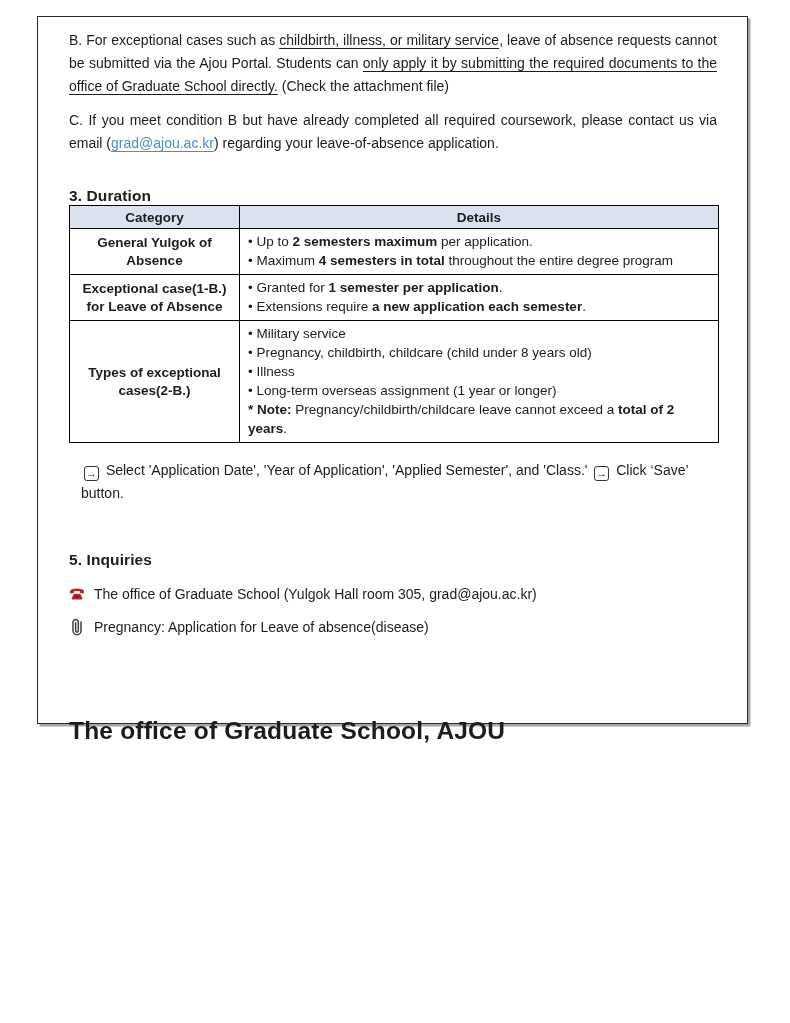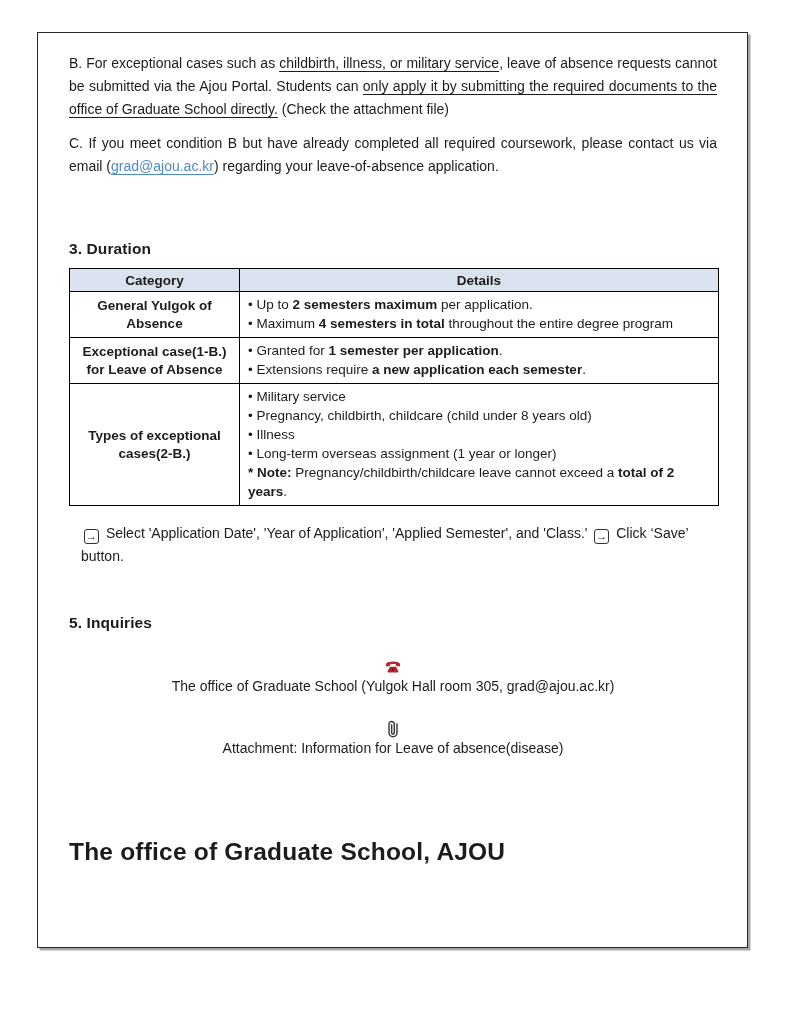--- a/index.html
+++ b/index.html
@@ -2,35 +2,35 @@
 <html style="--link: #4f8bc9; --thead: #dbe2ef;"><head>
 <meta charset="utf-8">
 <style>
   html,body{margin:0;padding:0;}
   body{
     width:790px;height:1023px;background:#ffffff;position:relative;
     font-family:"Liberation Sans", sans-serif;color:#1c1c1c;
     -webkit-font-smoothing:antialiased;
   }
   .page{
-    position:absolute;left:37px;top:32px;width:711px;height:916px;
+    position:absolute;left:37px;top:16px;width:711px;height:708px;
     box-sizing:border-box;background:#fff;
     border:1.5px solid #2a2a2a;
     box-shadow:2.5px 2.5px 0 rgba(0,0,0,.35);
-    padding:19px 30px 0 31px;
+    padding:12px 30px 0 31px;
   }
   .para{font-size:14px;line-height:23px;text-align:justify;margin:0;}
   .para + .para{margin-top:11px;}
   .b{font-weight:700;}
   .u{text-decoration:underline;text-underline-offset:2.5px;}
   .link{color:var(--link,#4f8bc9);text-decoration:underline;text-underline-offset:2.5px;cursor:pointer;}
   .section-heading{font-size:15.5px;font-weight:700;margin:0;letter-spacing:.1px;}
-  #sec3-heading{margin-top:62px;}
+  #sec3-heading{margin-top:32px;}
   .duration-table{
-    margin-top:10px;width:650px;border-collapse:collapse;
+    margin-top:0;width:650px;border-collapse:collapse;
     border:1.5px solid #000;table-layout:fixed;
   }
   .duration-table th,.duration-table td{border:1px solid #000;box-sizing:border-box;}
   .duration-table th{
     background:var(--thead,#dbe2ef);font-size:13.5px;font-weight:700;
     height:23px;padding:2px 4px;text-align:center;
   }
   .col-category{width:170px;}
   td.category-cell{
     text-align:center;vertical-align:middle;font-weight:700;
@@ -40,21 +40,21 @@
   .detail-line{display:block;}
   #sec4-heading{margin-top:42px;}
   .procedure{margin-top:16px;font-size:14px;line-height:23px;}
   .procedure-line2{padding-left:12px;margin-top:4px;}
   .arrow-box{
     display:inline-block;width:15px;height:15px;line-height:13.5px;
     border:1.3px solid #333;border-radius:3px;text-align:center;
     font-size:11px;vertical-align:-2px;margin:0 3px;box-sizing:border-box;
   }
   #sec5-heading{margin-top:46px;}
-  .inquiry-line{margin-top:27px;font-size:14px;display:flex;align-items:center;gap:3px;flex-direction:column;}
+  .inquiry-line{margin-top:17px;font-size:14px;display:flex;align-items:center;gap:9px;}
   .inq-icon{flex:0 0 auto;display:inline-flex;}
   .footer-title{
     margin-top:82px;text-align:left;font-size:24.5px;font-weight:700;
     letter-spacing:.2px;
   }
 </style>
 </head>
 <body>
 
 <div class="page">
@@ -121,18 +121,18 @@
     </span>
     <span>The office of Graduate School (Yulgok Hall room 305, grad@ajou.ac.kr)</span>
   </div>
 
   <div class="inquiry-line">
     <span class="inq-icon">
       <svg width="16" height="16" viewBox="0 0 24 24" aria-hidden="true" style="transform:rotate(-45deg)">
         <path d="M21.44 11.05l-9.19 9.19a6 6 0 0 1-8.49-8.49l9.19-9.19a4 4 0 1 1 5.66 5.66l-9.2 9.19a2 2 0 0 1-2.83-2.83l8.49-8.48" fill="none" stroke="#3a3a3a" stroke-width="2.2" stroke-linecap="round" stroke-linejoin="round"></path>
       </svg>
     </span>
-    <span>Attachment: Information for Leave of absence(disease)</span>
+    <span>Pregnancy: Application for Leave of absence(disease)</span>
   </div>
 
   <div class="footer-title">The office of Graduate School, AJOU</div>
 
 </div>
 
 </body></html>

